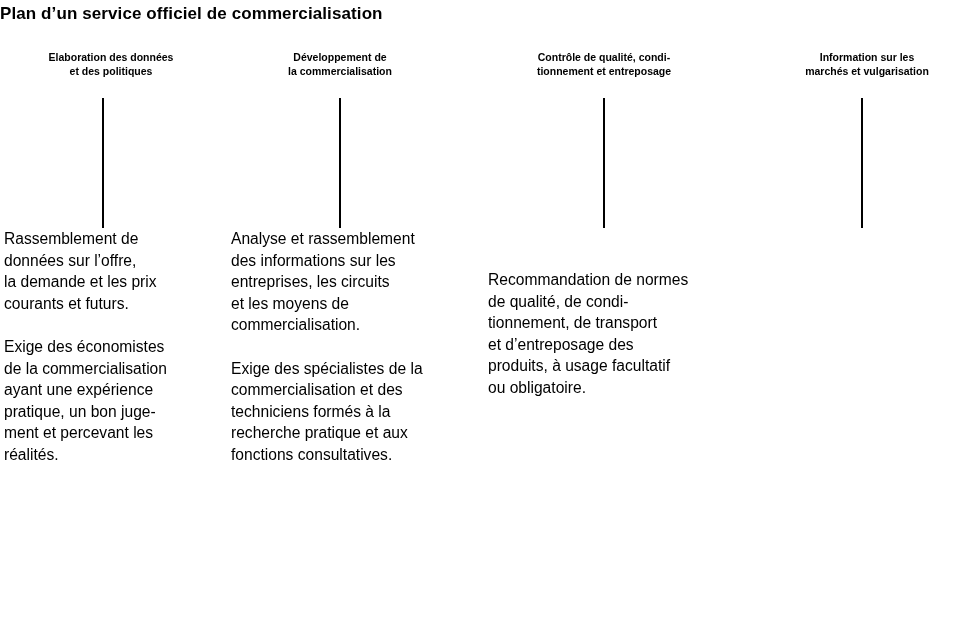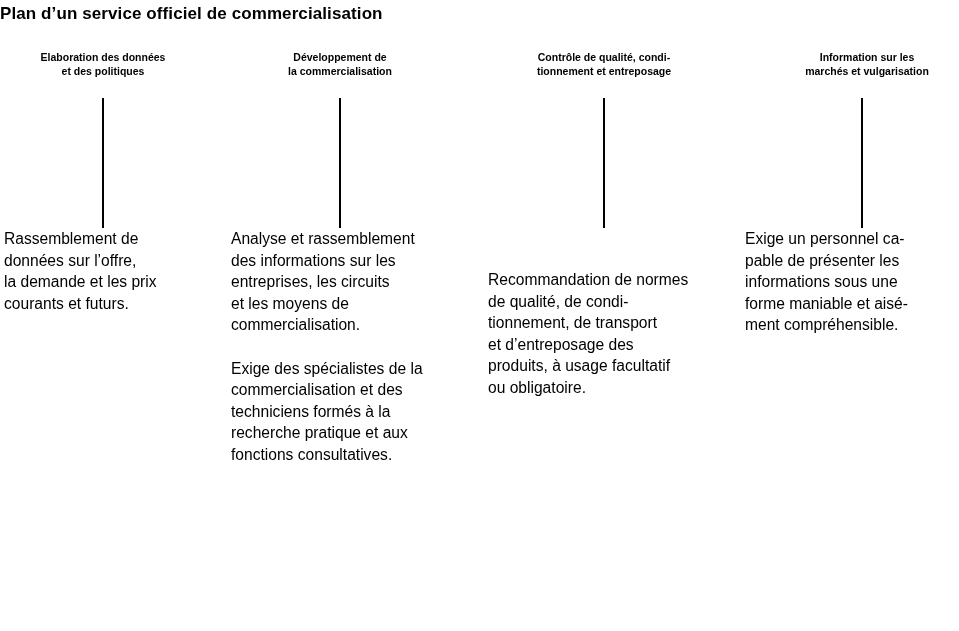--- a/index.html
+++ b/index.html
@@ -8,28 +8,34 @@
   .col-head { position: absolute; top: 50px; text-align: center; font-weight: bold; font-size: 10.5px; line-height: 14px; }
   .vline { position: absolute; top: 98px; width: 1.5px; height: 130px; background: #000; }
   .col-body { position: absolute; top: 228px; font-size: 15.6px; line-height: 21.6px; }
   .para { margin: 0 0 21.6px 0; white-space: pre-line; }
 </style>
 </head>
 <body>
 
 <div class="title">Plan d’un service officiel de commercialisation</div>
 
-<div class="col-head" style="left:0px; width:206px; white-space:pre-line;">Elaboration des données
+<div class="col-head" style="left:0px; width:206px; white-space:pre-line;padding-left:8px;">Elaboration des données
 et des politiques</div>
 <div class="vline" style="left:102px;"></div>
 <div class="col-body" style="left:4px; width:225px;">
   <p class="para">Rassemblement de
 données sur l’offre,
 la demande et les prix
 courants et futurs.</p>
+  <p class="para">Exige des économistes
+de la commercialisation
+ayant une expérience
+pratique, un bon juge-
+ment et percevant les
+réalités.</p>
 </div>
 
 <div class="col-head" style="left:240px; width:200px; white-space:pre-line;">Développement de
 la commercialisation</div>
 <div class="vline" style="left:339px;"></div>
 <div class="col-body" style="left:231px; width:260px;">
   <p class="para">Analyse et rassemblement
 des informations sur les
 entreprises, les circuits
 et les moyens de
@@ -50,18 +56,13 @@
 tionnement, de transport
 et d’entreposage des
 produits, à usage facultatif
 ou obligatoire.</p>
 </div>
 
 <div class="col-head" style="left:775px; width:184px; white-space:pre-line;">Information sur les
 marchés et vulgarisation</div>
 <div class="vline" style="left:861px;"></div>
 <div class="col-body" style="left:745px; width:214px;">
-  <p class="para">Exige un personnel ca-
-pable de présenter les
-informations sous une
-forme maniable et aisé-
-ment compréhensible.</p>
 </div>
 
 </body></html>

